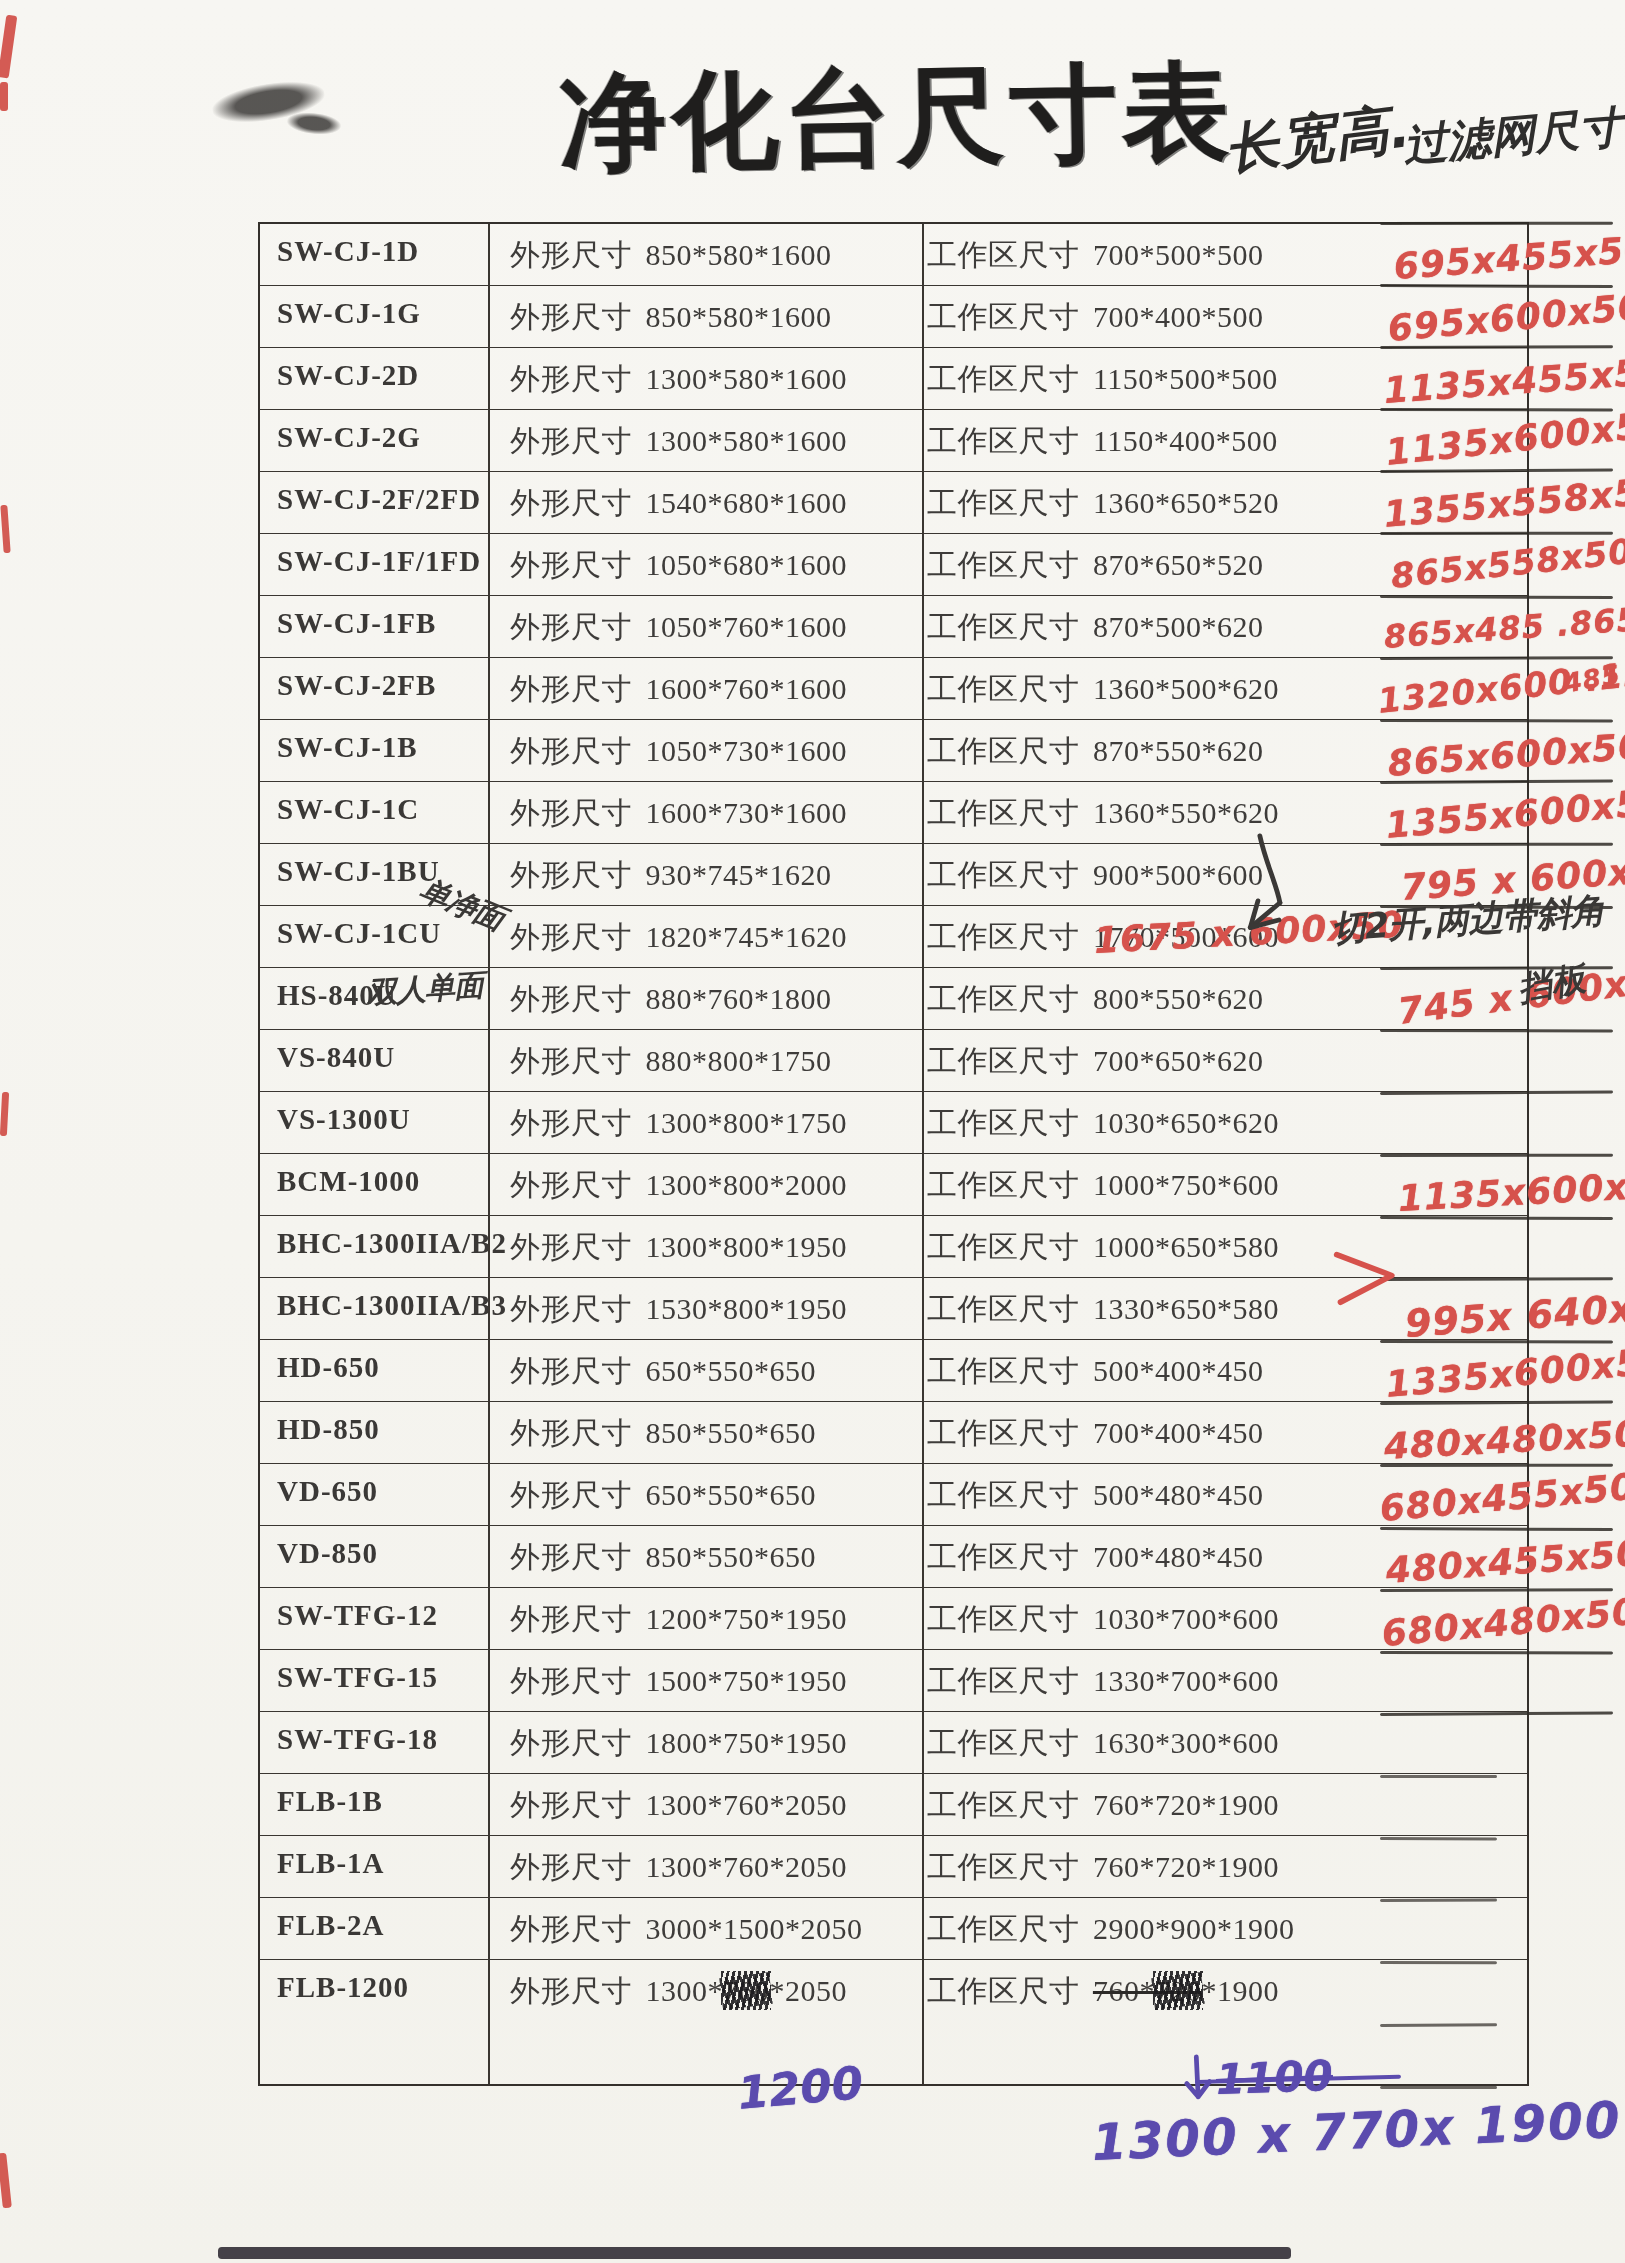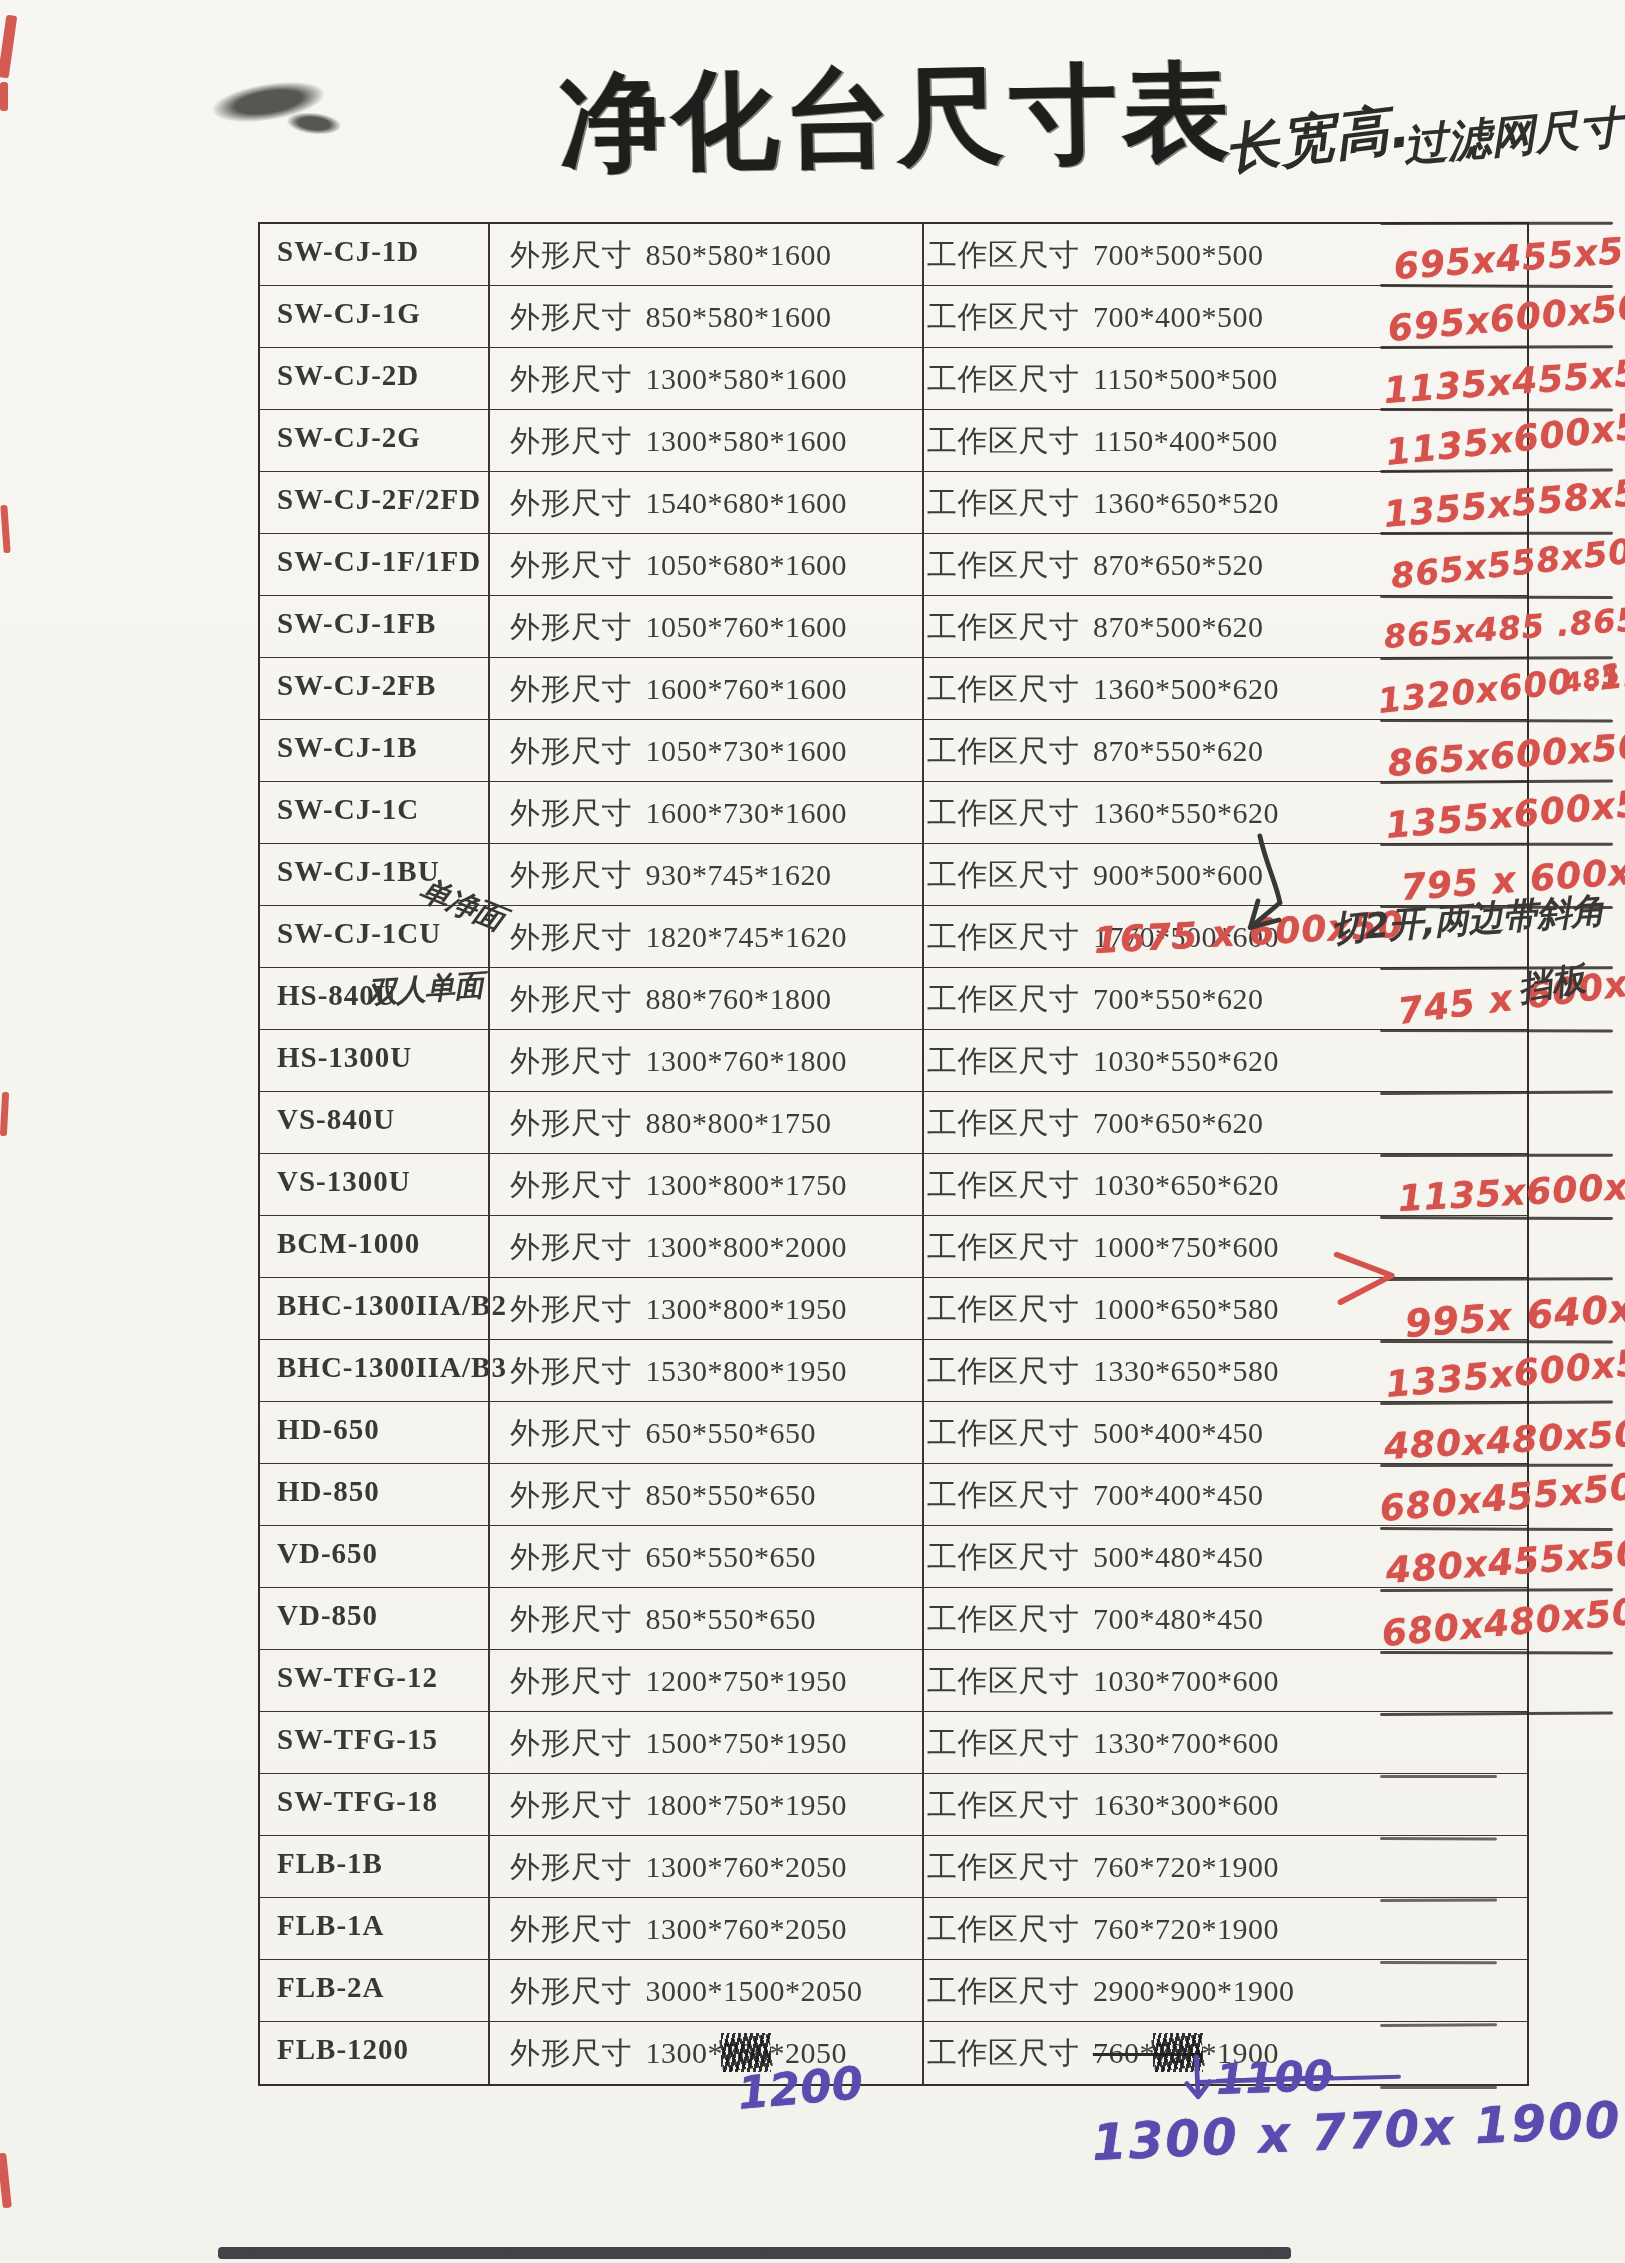--- a/index.html
+++ b/index.html
@@ -120,26 +120,21 @@
         <span class="cell c3"><span class="pref">工作区尺寸</span><span>900*500*600</span></span>
       </div>
       <div class="row">
         <span class="cell model">SW-CJ-1CU</span>
         <span class="cell c2"><span class="pref">外形尺寸</span><span>1820*745*1620</span></span>
         <span class="cell c3"><span class="pref">工作区尺寸</span><span>1770*500*600</span></span>
       </div>
       <div class="row">
         <span class="cell model">HS-840U</span>
         <span class="cell c2"><span class="pref">外形尺寸</span><span>880*760*1800</span></span>
-        <span class="cell c3"><span class="pref">工作区尺寸</span><span>700*550*620</span></span>
-      </div>
-      <div class="row">
-        <span class="cell model">HS-1300U</span>
-        <span class="cell c2"><span class="pref">外形尺寸</span><span>1300*760*1800</span></span>
-        <span class="cell c3"><span class="pref">工作区尺寸</span><span>1030*550*620</span></span>
+        <span class="cell c3"><span class="pref">工作区尺寸</span><span>800*550*620</span></span>
       </div>
       <div class="row">
         <span class="cell model">VS-840U</span>
         <span class="cell c2"><span class="pref">外形尺寸</span><span>880*800*1750</span></span>
         <span class="cell c3"><span class="pref">工作区尺寸</span><span>700*650*620</span></span>
       </div>
       <div class="row">
         <span class="cell model">VS-1300U</span>
         <span class="cell c2"><span class="pref">外形尺寸</span><span>1300*800*1750</span></span>
         <span class="cell c3"><span class="pref">工作区尺寸</span><span>1030*650*620</span></span>

